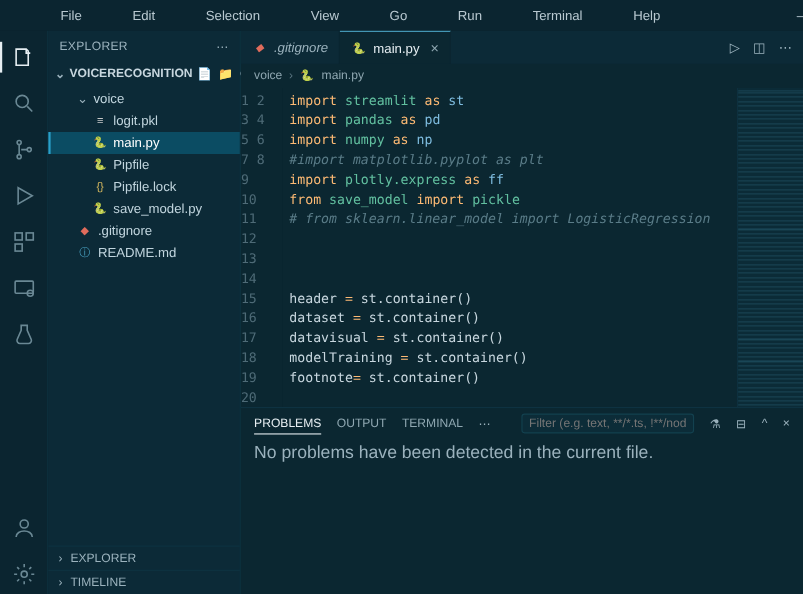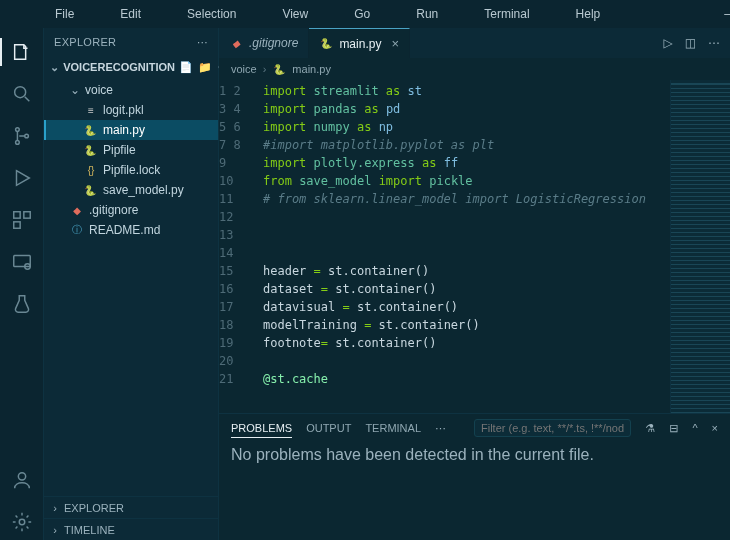--- a/index.html
+++ b/index.html
@@ -103,40 +103,40 @@
   .gutter {
     width:38px; padding:2px 10px 0 0;
     color:#4e6b77; font-family:Menlo,Consolas,monospace; font-size:12px; line-height:18px;
     background:#0b2731;
   }
   .code {
     flex:1; padding:2px 0 0 6px;
     font-family:Menlo,Consolas,monospace; font-size:12px; line-height:18px;
     background:#0b2731; color:#c8d7df; white-space:pre;
   }
-  .tok-kw   { color:#84cc16; }
+  .tok-kw   { color:#fdba74; }
   .tok-mod  { color:#62c0a0; }
   .tok-alias{ color:#7fbde0; }
   .tok-cmt  { color:#5a7c88; font-style:italic;}
   .tok-dec  { color:#86efac; }
   .minimap {
     position:absolute; right:0; top:0; bottom:0; width:60px;
     background:linear-gradient(#0c2c38,#0c2c38);
     border-left:1px solid #0e3241;
     opacity:.9;
     background-image:
       repeating-linear-gradient(#1b4a5b 0 1px, transparent 1px 4px),
       linear-gradient(#0c2c38,#0c2c38);
     background-size:50px 100%,auto;
     background-position:6px 4px,0 0;
   }
 
   
   .panel {
-    height:127px; background:#0b2731; border-top:1px solid #0e3241;
+    height:170px; background:#0b2731; border-top:1px solid #0e3241;
     display:flex; flex-direction:column;
   }
   .panel-tabs { height:28px; display:flex; align-items:center; gap:14px; padding:0 12px; color:#8fa7b1; font-size:11px;}
   .panel-tabs .ptab { padding:3px 0; }
   .panel-tabs .ptab.active { color:#e6eef2; border-bottom:1px solid #e6eef2;}
   .panel-tabs .spacer { flex:1; }
   .panel-filter {
     font-size:11px; color:#6a8894; background:#0c2c38;
     border:1px solid #13414f; border-radius:3px;
     padding:2px 6px; width:200px;

